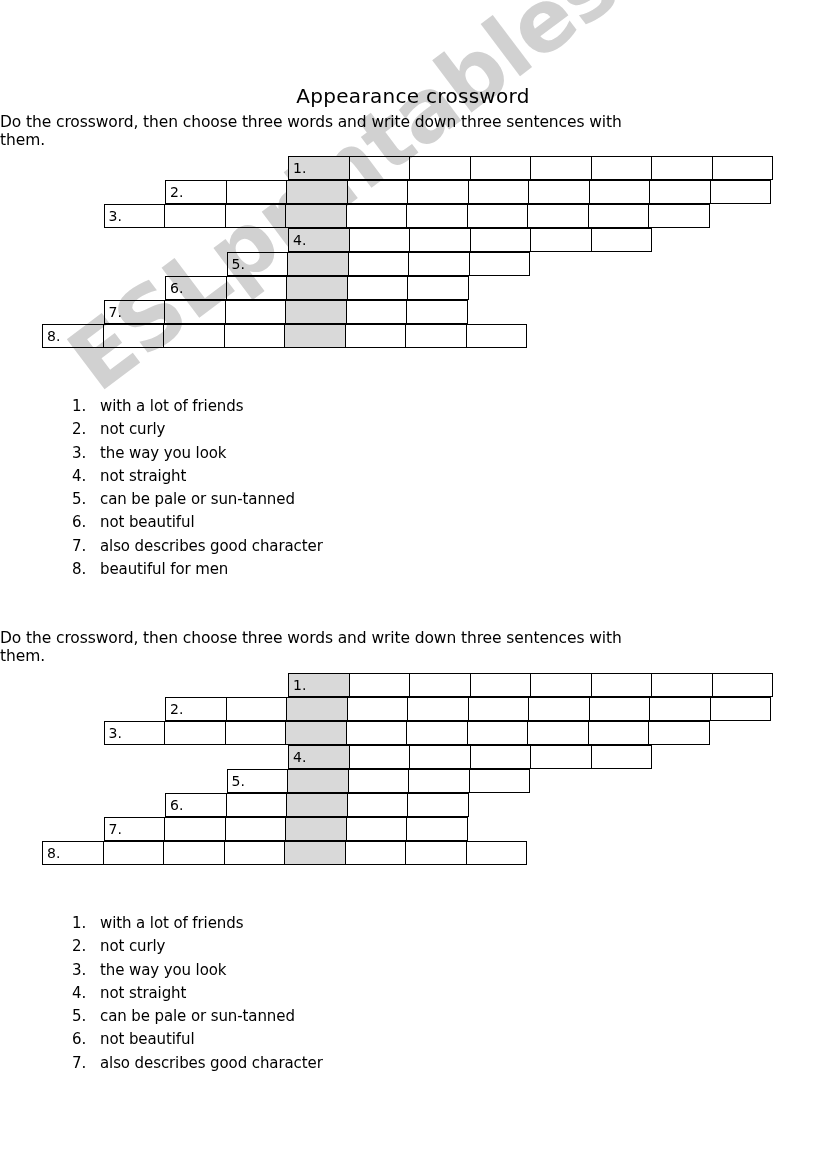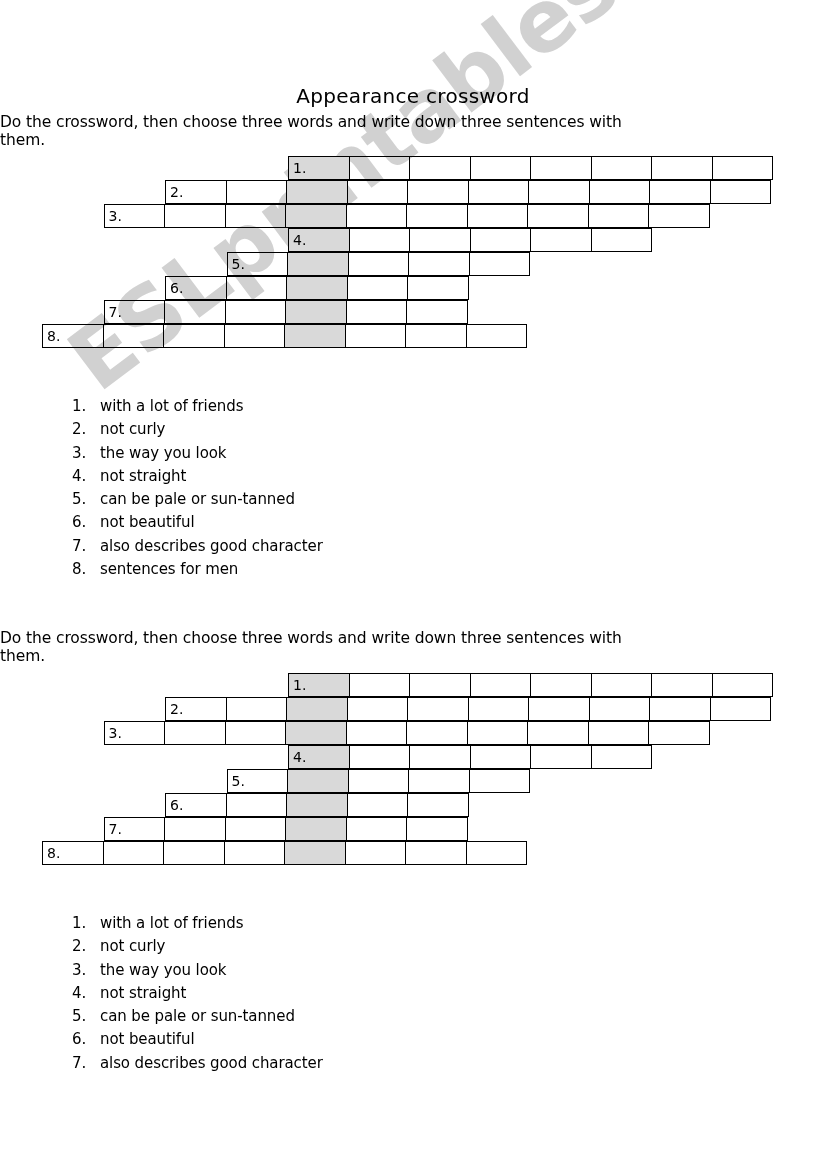--- a/index.html
+++ b/index.html
@@ -255,21 +255,21 @@
       <div class="clue-item">
         <span class="clue-num">6.</span>
         <span class="clue-text">not beautiful</span>
       </div>
       <div class="clue-item">
         <span class="clue-num">7.</span>
         <span class="clue-text">also describes good character</span>
       </div>
       <div class="clue-item">
         <span class="clue-num">8.</span>
-        <span class="clue-text">sentences for men</span>
+        <span class="clue-text">beautiful for men</span>
       </div>
     </div>
 
   <div class="instruction" id="instruction-2">Do the crossword, then choose three words and write down three sentences with them.</div>
 
   <div class="grid" id="grid-2">
       <div class="cw-row" style="left: 288px; top: 673px;">
         <div class="cw-cell shaded">
           <span class="cw-num">1.</span>
         </div>

